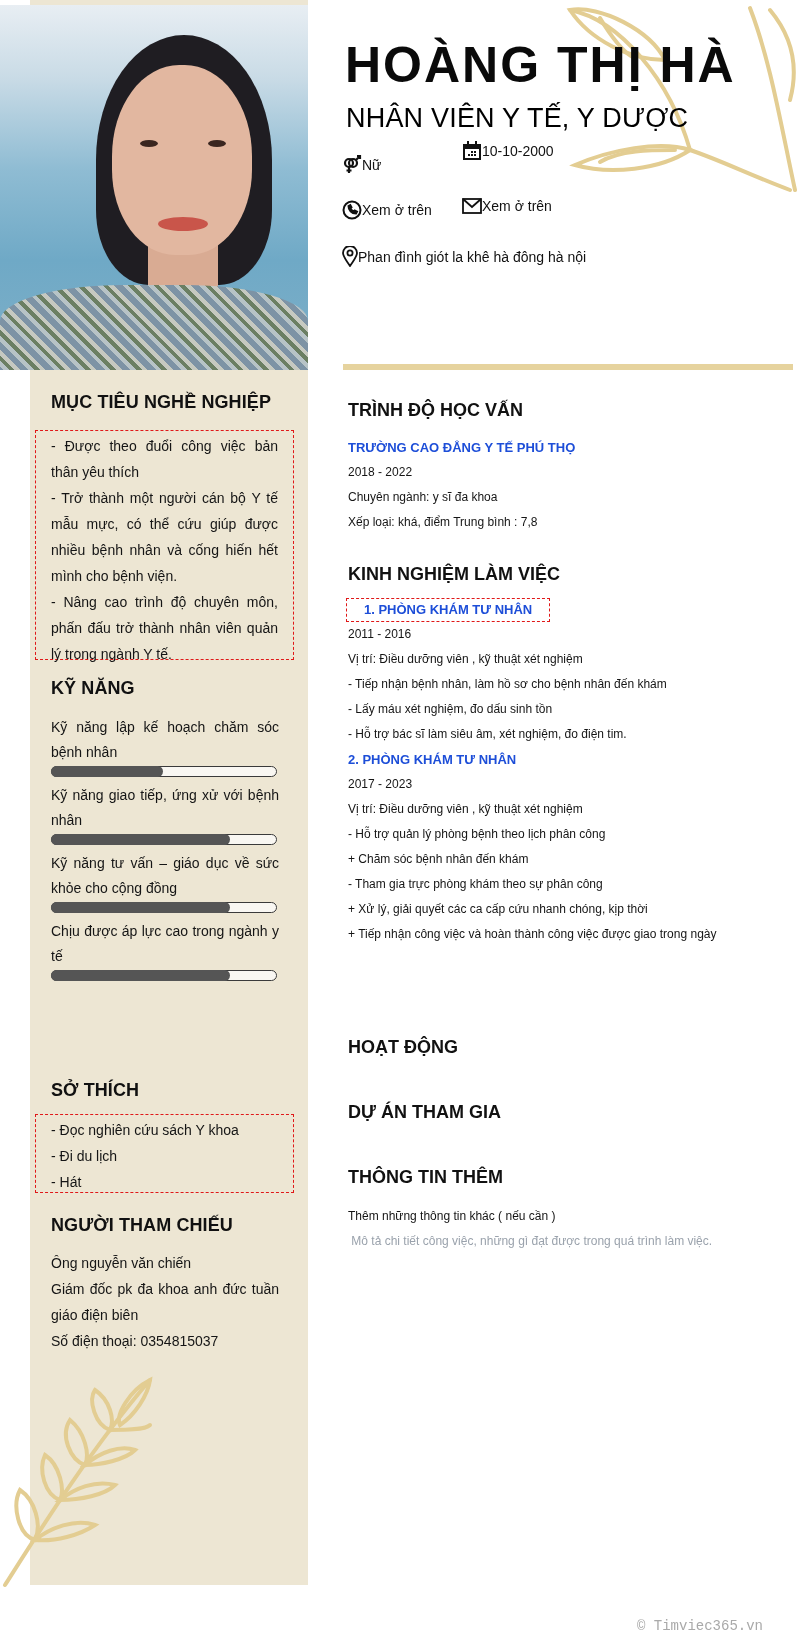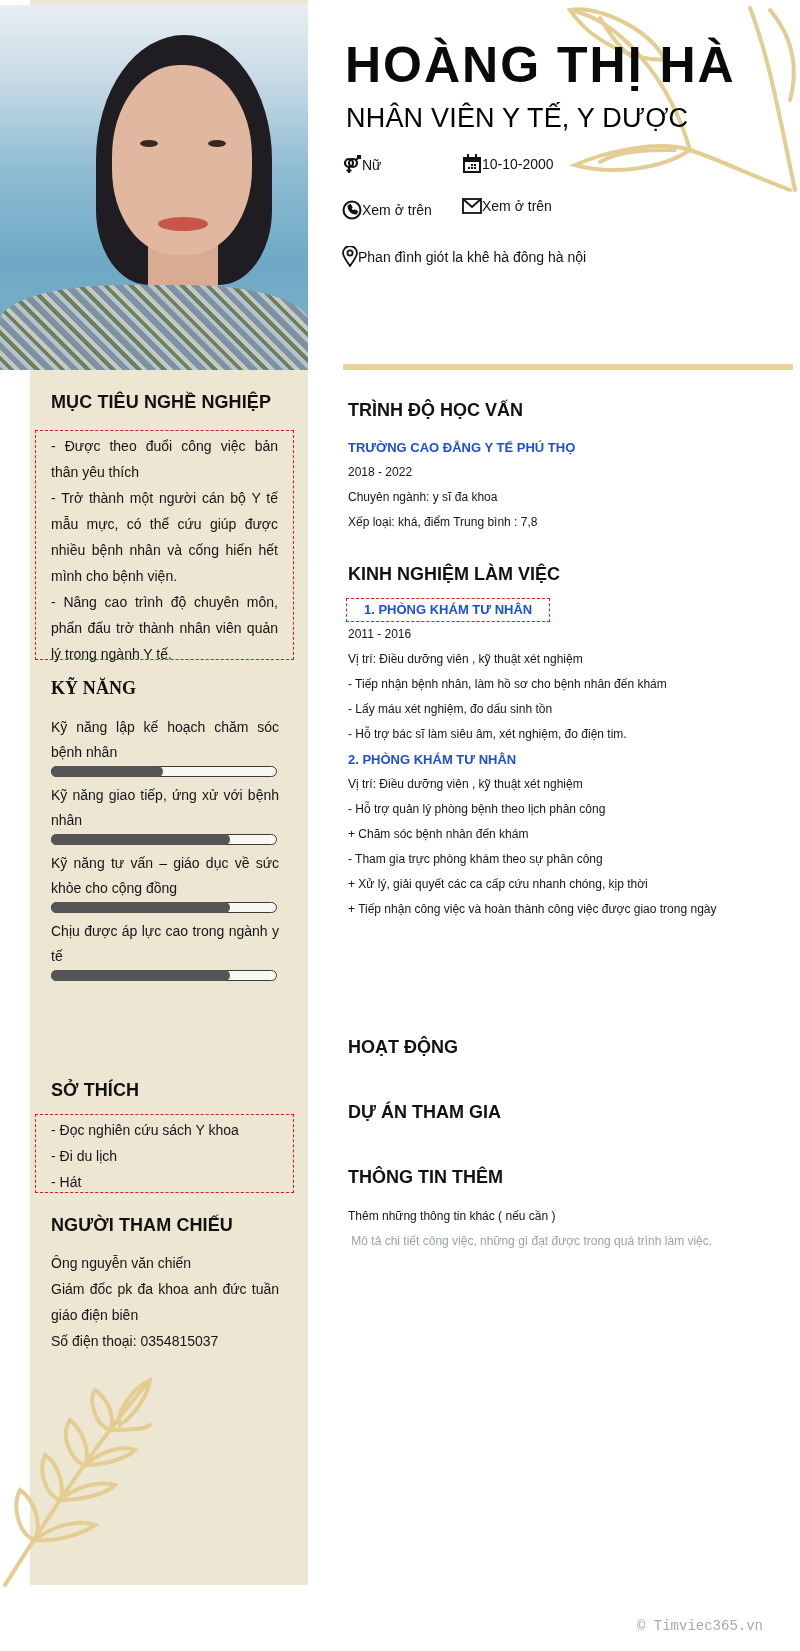--- a/index.html
+++ b/index.html
@@ -62,21 +62,21 @@
 <div class="left-content" style="top:392px;">
   <div class="sec-title-left">MỤC TIÊU NGHỀ NGHIỆP</div>
 </div>
 <div class="dashed" style="position:absolute; left:35px; top:430px; width:259px; height:230px; padding:2px 15px 0 15px;">
   <div class="ltext">- Được theo đuổi công việc bản thân yêu thích</div>
   <div class="ltext">- Trở thành một người cán bộ Y tế mẫu mực, có thể cứu giúp được nhiều bệnh nhân và cống hiến hết mình cho bệnh viện.</div>
   <div class="ltext">- Nâng cao trình độ chuyên môn, phấn đấu trở thành nhân viên quản lý trong ngành Y tế.</div>
 </div>
 
 <div class="left-content" style="top:678px;">
-  <div class="sec-title-left" style="margin-bottom:16px;font-family:Liberation Serif, serif;">KỸ NĂNG</div>
+  <div class="sec-title-left" style="margin-bottom:16px;">KỸ NĂNG</div>
   <div>
     <div class="skill-name">Kỹ năng lập kế hoạch chăm sóc bệnh nhân</div>
     <div class="bar">
         <div class="bar-fill" style="width:50%"></div>
       </div>
   </div>
   <div style="margin-top:6px;">
     <div class="skill-name">Kỹ năng giao tiếp, ứng xử với bệnh nhân</div>
     <div class="bar">
         <div class="bar-fill" style="width:80%"></div>
@@ -140,21 +140,21 @@
 <div class="job">NHÂN VIÊN Y TẾ, Y DƯỢC</div>
 
 <div class="info" style="left:342px; top:155px;">
   <svg width="20" height="20" viewBox="0 0 20 20" fill="none" stroke="#111" stroke-width="2.2">
       <circle cx="7" cy="8" r="4"></circle>
       <circle cx="11" cy="8" r="4"></circle>
       <path d="M7 12v6M4.5 15.5h5M14 5l4-4M15 1h3v3"></path>
     </svg>
   <span>Nữ</span>
 </div>
-<div class="info" style="left:462px; top:154px;">
+<div class="info" style="left:462px; top:141px;">
   <svg width="20" height="20" viewBox="0 0 20 20">
       <rect x="1" y="3" width="18" height="16" fill="#111"></rect>
       <rect x="3" y="8" width="14" height="9" fill="#fff"></rect>
       <rect x="5" y="0" width="2" height="5" fill="#111"></rect>
       <rect x="13" y="0" width="2" height="5" fill="#111"></rect>
       <rect x="9" y="10" width="2" height="2" fill="#111"></rect>
       <rect x="12" y="10" width="2" height="2" fill="#111"></rect>
       <rect x="6" y="13" width="2" height="2" fill="#111"></rect>
       <rect x="9" y="13" width="2" height="2" fill="#111"></rect>
       <rect x="12" y="13" width="2" height="2" fill="#111"></rect>
@@ -198,20 +198,21 @@
   <div>
     <div class="rbold dashed" style="display:inline-block; margin-left:-2px; padding:0 17px; line-height:22px;">1. PHÒNG KHÁM TƯ NHÂN</div>
     <div class="rtext">2011 - 2016</div>
     <div class="rtext">Vị trí: Điều dưỡng viên , kỹ thuật xét nghiệm</div>
     <div class="rtext">- Tiếp nhận bệnh nhân, làm hồ sơ cho bệnh nhân đến khám</div>
     <div class="rtext">- Lấy máu xét nghiệm, đo dấu sinh tồn</div>
     <div class="rtext">- Hỗ trợ bác sĩ làm siêu âm, xét nghiệm, đo điện tim.</div>
   </div>
   <div>
     <div class="rbold">2. PHÒNG KHÁM TƯ NHÂN</div>
+    <div class="rtext">2017 - 2023</div>
     <div class="rtext">Vị  trí: Điều dưỡng viên , kỹ thuật xét nghiệm</div>
     <div class="rtext">- Hỗ trợ quản lý phòng bệnh theo lịch phân công</div>
     <div class="rtext">+ Chăm sóc bệnh nhân đến khám</div>
     <div class="rtext">- Tham gia trực phòng khám theo sự phân công</div>
     <div class="rtext">+ Xử lý, giải quyết các ca cấp cứu nhanh chóng, kịp thời</div>
     <div class="rtext" style="width:390px;">+ Tiếp nhận công việc và hoàn thành công việc được giao trong ngày</div>
   </div>
 </div>
 
 <div class="rsec" style="top:1037px;">

